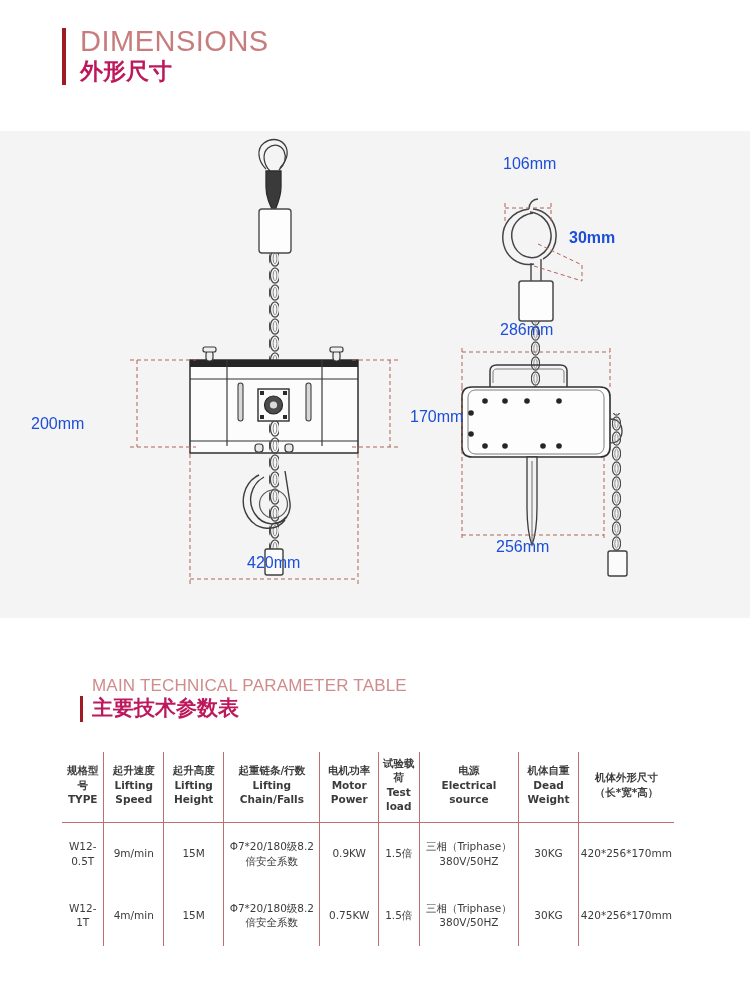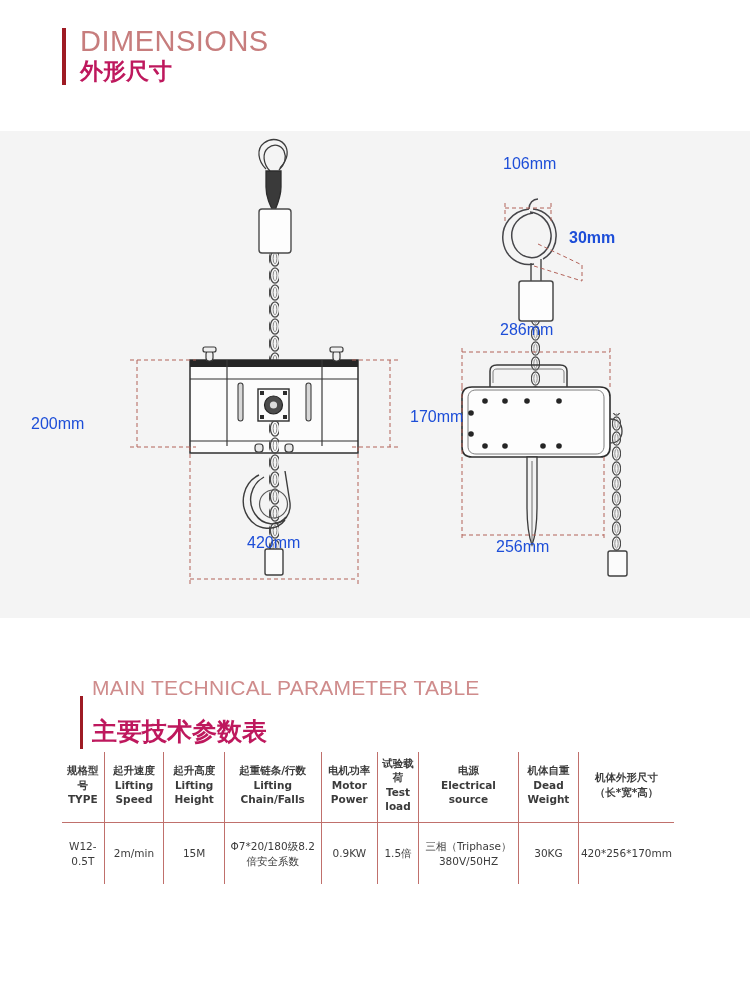--- a/index.html
+++ b/index.html
@@ -25,22 +25,22 @@
   .head-cn {
     font-size:23px; color:#be185d; font-weight:700;
     line-height:1.35; white-space:nowrap;
     font-family:Liberation Mono, monospace;
   }
 
   #dimensions-head { left:62px; top:24px; }
   #dimensions-head .head-en { font-size:29px; color:#c77d7d; }
 
   #params-head { left:80px; top:676px; padding-left:12px; }
-  #params-head .head-en { font-size:21px; letter-spacing:.2px; color:#cf8c8c; }
-  #params-head .head-cn { font-size:25px; margin-top:16px; }
+  #params-head .head-en { font-size:17px; letter-spacing:.2px; color:#cf8c8c; }
+  #params-head .head-cn { font-size:21px; margin-top:0; }
   #params-head .accent-bar { top:20px; bottom:2px; width:3px; }
 
   
   #diagram-panel {
     position:absolute; left:0; top:131px; width:750px; height:487px;
     background:#f4f4f4;
   }
   .dim-label {
     position:absolute; color:#1d4ed8; font-size:16px;
     white-space:nowrap; font-family:"Liberation Sans",sans-serif;
@@ -226,21 +226,21 @@
 
         <line x1="462" y1="256" x2="462" y2="410"></line>
         <line x1="604" y1="326" x2="604" y2="410"></line>
         <line x1="462" y1="404" x2="604" y2="404"></line>
       </g>
     </g>
   </svg>
 
   <div class="dim-label" style="left:31px;  top:277px;margin-top:7px;">200mm</div>
   <div class="dim-label" style="left:386px; top:277px;margin-left:24px;">170mm</div>
-  <div class="dim-label" style="left:247px; top:403px;">420mm</div>
+  <div class="dim-label" style="left:247px; top:423px;">420mm</div>
 
   <div class="dim-label" style="left:503px; top:24px;">106mm</div>
   <div class="dim-label" style="left:569px; top:98px;font-weight:bold;">30mm</div>
   <div class="dim-label" style="left:500px; top:190px;">286mm</div>
   <div class="dim-label" style="left:496px; top:407px;">256mm</div>
 </div>
 
 <div class="section-head" id="params-head">
   <div class="accent-bar"></div>
   <div class="head-en">MAIN TECHNICAL PARAMETER TABLE</div>
@@ -284,23 +284,34 @@
       </th>
       <th>
         <span class="cn">机体外形尺寸</span>
           <span class="en">（长*宽*高）</span>
       </th>
     </tr>
   </thead>
   <tbody>
     <tr>
       <td>W12-0.5T</td>
-      <td>2m/min</td>
+      <td>9m/min</td>
       <td>15M</td>
       <td>Φ7*20/180级8.2倍安全系数</td>
       <td>0.9KW</td>
       <td>1.5倍</td>
       <td>三相（Triphase）380V/50HZ</td>
       <td>30KG</td>
       <td>420*256*170mm</td>
     </tr>
+    <tr>
+      <td>W12-1T</td>
+      <td>4m/min</td>
+      <td>15M</td>
+      <td>Φ7*20/180级8.2倍安全系数</td>
+      <td>0.75KW</td>
+      <td>1.5倍</td>
+      <td>三相（Triphase）380V/50HZ</td>
+      <td>30KG</td>
+      <td>420*256*170mm</td>
+    </tr>
   </tbody>
 </table>
 
 </body></html>

